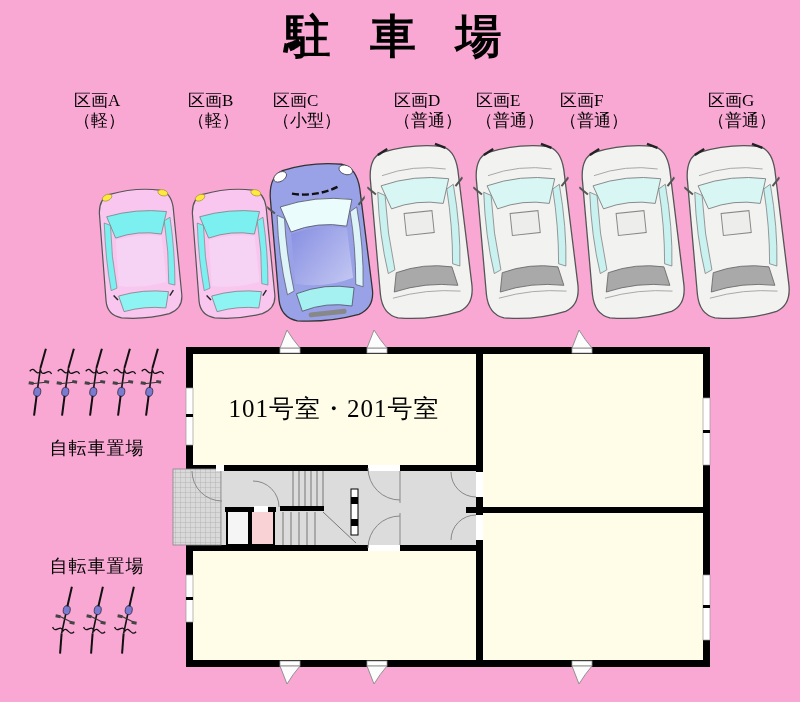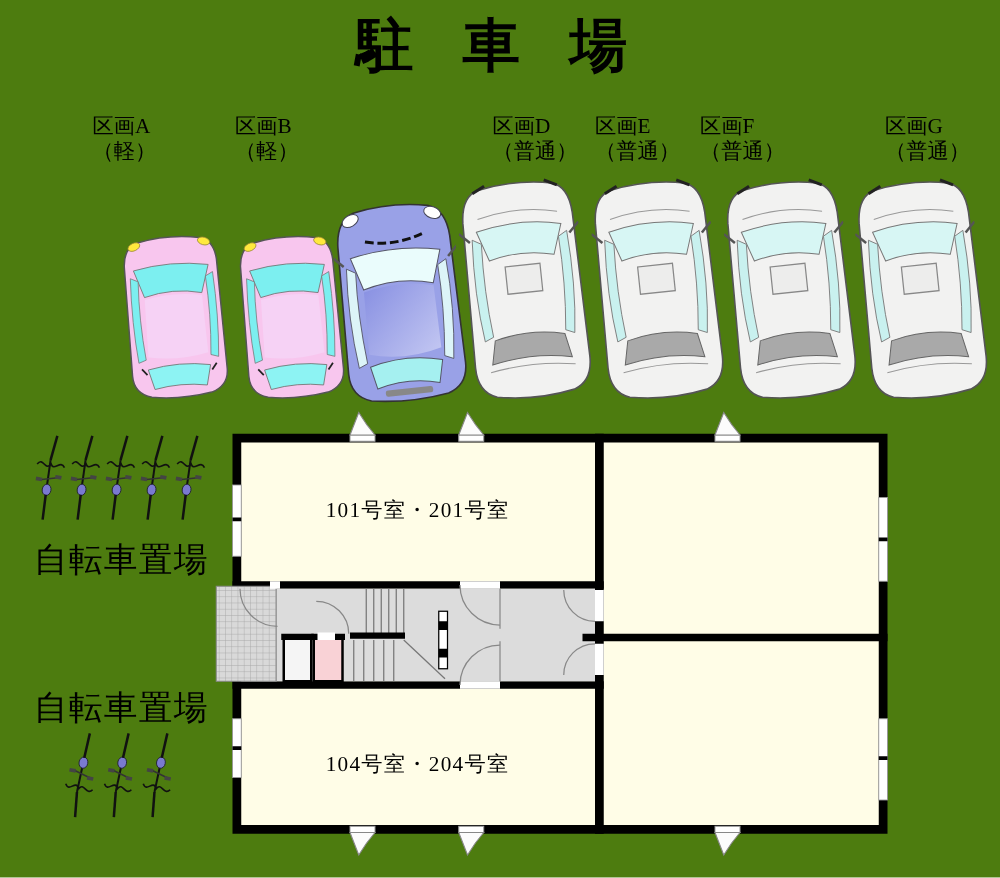--- a/index.html
+++ b/index.html
@@ -1,38 +1,38 @@
 <!DOCTYPE html>
 <html><head>
 <meta charset="utf-8">
 <style>
   html,body{margin:0;padding:0;background:#ffffff;}
   .canvas{
-    position:relative;width:800px;height:702px;background:#4d7c0f;overflow:hidden;
+    position:relative;width:800px;height:702px;background:#f9a8d4;overflow:hidden;
     font-family:"Liberation Serif","DejaVu Serif",serif;color:#000;
   }
   .title{
     position:absolute;left:0;top:6px;width:800px;text-align:center;
     font-size:46px;font-weight:bold;letter-spacing:14px;white-space:nowrap;
   }
   .space-label{
     position:absolute;top:91px;width:104px;text-align:left;
     font-size:17px;line-height:1.18;white-space:nowrap;
   }
   .car-slot{position:absolute;}
   .car-slot svg{display:block;}
   .bike-row{position:absolute;display:flex;}
   .bike-row svg{display:block;flex:0 0 auto;}
   .bike-label{
     position:absolute;transform:translate(-50%,-50%);
-    font-size:27px;letter-spacing:1px;white-space:nowrap;
+    font-size:18px;letter-spacing:1px;white-space:nowrap;
   }
   .room-label{
     position:absolute;transform:translate(-50%,-50%);
-    font-size:17px;letter-spacing:1px;white-space:nowrap;
+    font-size:25px;letter-spacing:1px;white-space:nowrap;
   }
   .floorplan{position:absolute;left:170px;top:322px;}
   .hidden-defs{position:absolute;width:0;height:0;overflow:hidden;}
 </style>
 </head>
 <body>
 
 <div class="canvas">
 
   <svg class="hidden-defs" aria-hidden="true">
@@ -97,20 +97,24 @@
   <div class="title">駐 車 場</div>
 
   <div class="space-label" style="left:74px">
       <div>区画A</div>
       <div>（軽）</div>
     </div>
   <div class="space-label" style="left:188px">
       <div>区画B</div>
       <div>（軽）</div>
     </div>
+  <div class="space-label" style="left:273px">
+      <div>区画C</div>
+      <div>（小型）</div>
+    </div>
   <div class="space-label" style="left:394px">
       <div>区画D</div>
       <div>（普通）</div>
     </div>
   <div class="space-label" style="left:476px">
       <div>区画E</div>
       <div>（普通）</div>
     </div>
   <div class="space-label" style="left:560px">
       <div>区画F</div>
@@ -262,15 +266,14 @@
       <rect x="16" y="253" width="7" height="47" fill="#fff" stroke="#999" stroke-width="0.7"></rect>
       <rect x="16" y="275" width="7" height="3" fill="#000"></rect>
       <rect x="533" y="76" width="7" height="67" fill="#fff" stroke="#999" stroke-width="0.7"></rect>
       <rect x="533" y="108" width="7" height="3" fill="#000"></rect>
       <rect x="533" y="253" width="7" height="65" fill="#fff" stroke="#999" stroke-width="0.7"></rect>
       <rect x="533" y="283" width="7" height="3" fill="#000"></rect>
     </g>
   </svg>
 
   <div class="room-label" style="left:334px;top:408px">101号室・201号室</div>
-  <div class="room-label" style="left:334px;top:611px">104号室・204号室</div>
 
 </div>
 
 </body></html>

